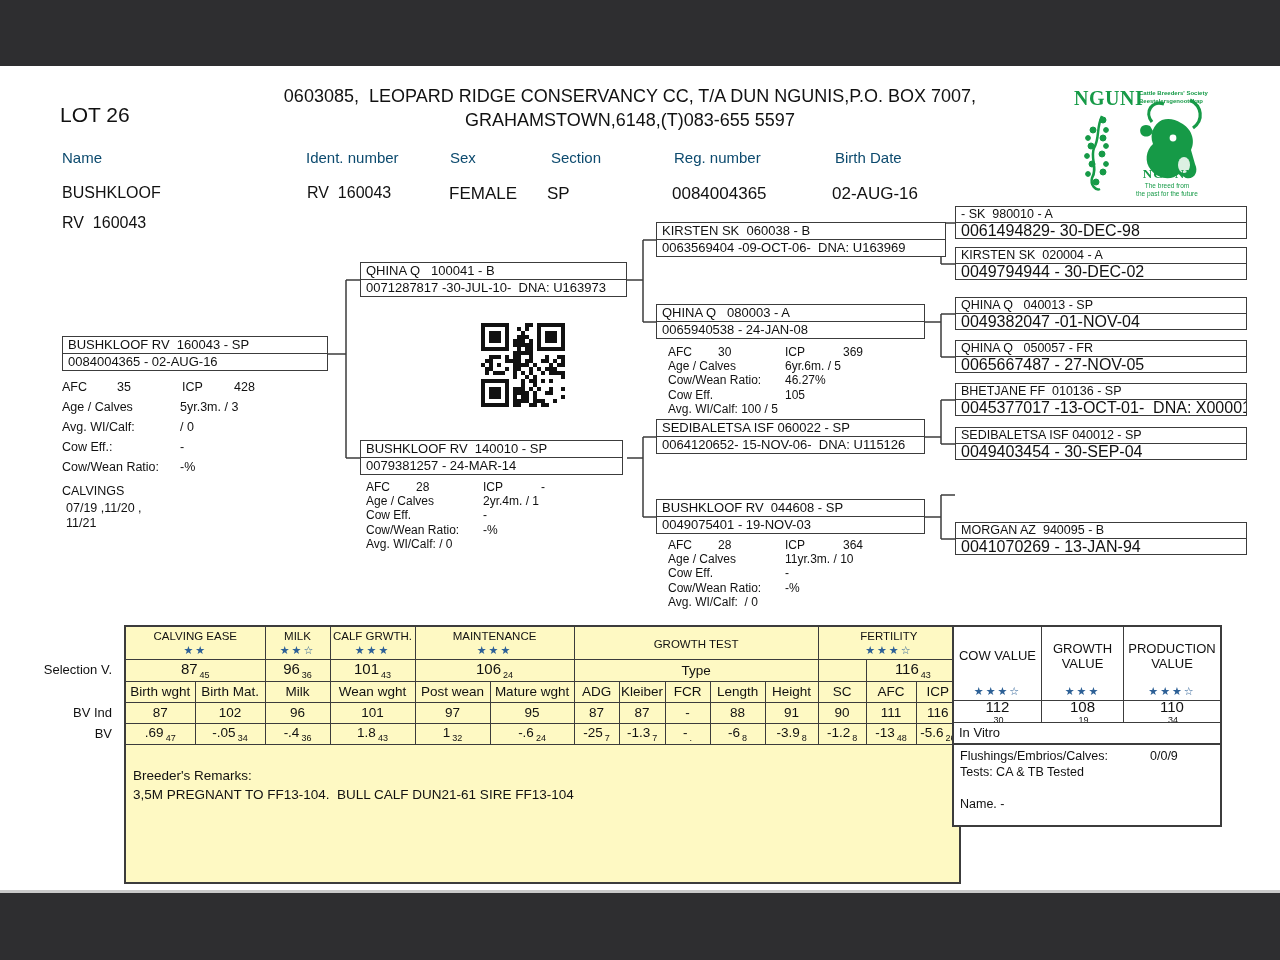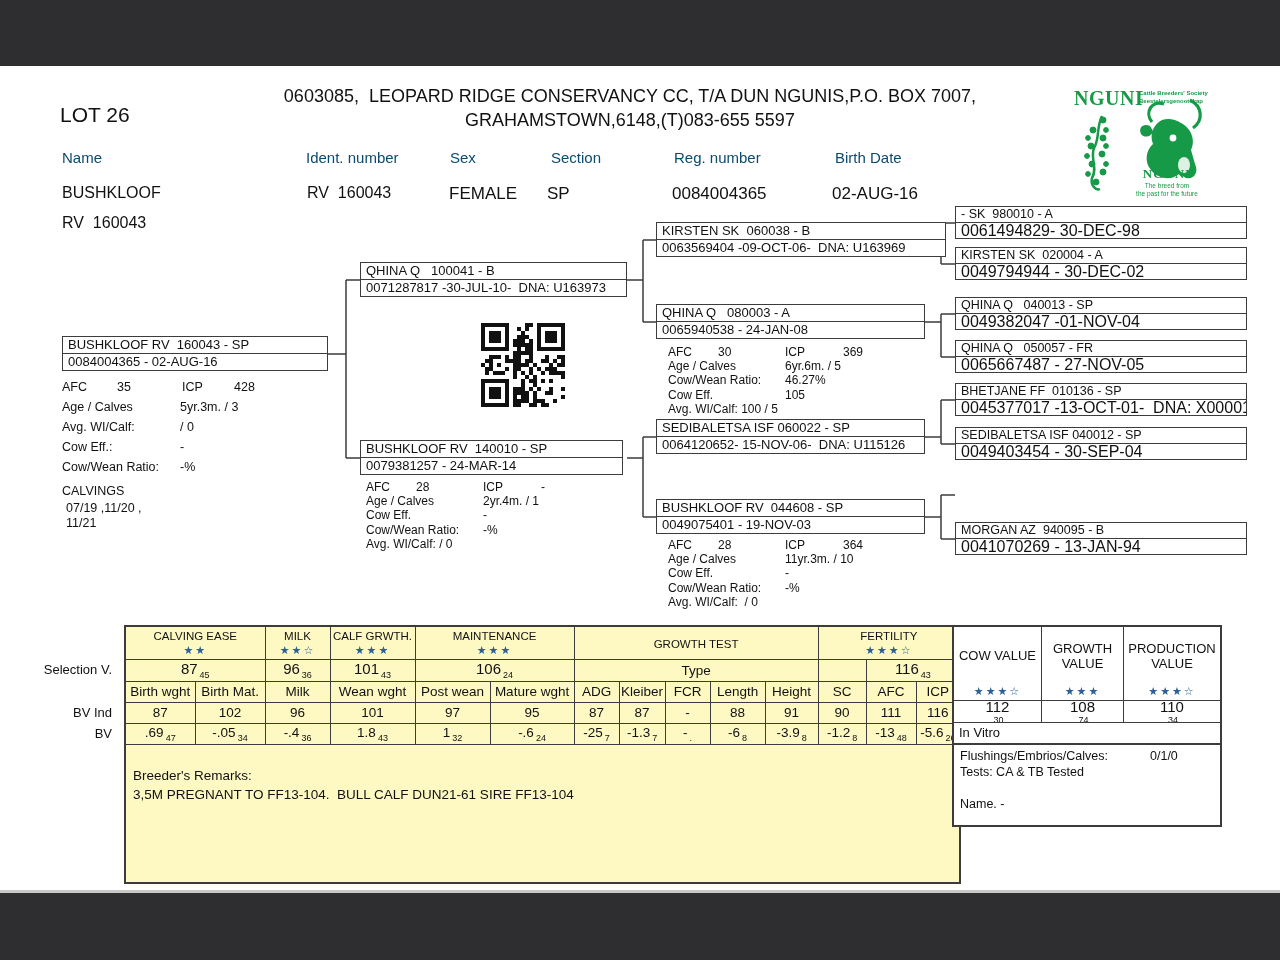--- a/index.html
+++ b/index.html
@@ -533,32 +533,32 @@
         <div class="stars">★★★☆</div>
       </div>
     </div>
     <div class="rrow2">
       <div class="rcell bord w1">
           <span class="selv">112</span>
           <span class="acc">30</span>
         </div>
       <div class="rcell bord w2">
           <span class="selv">108</span>
-          <span class="acc">74</span>
+          <span class="acc">19</span>
         </div>
       <div class="rcell w3">
           <span class="selv">110</span>
           <span class="acc">34</span>
         </div>
     </div>
     <div class="rrow3">In Vitro</div>
   </div>
 
   <div class="fbox">
     <div class="fline1">
       <span class="fl">Flushings/Embrios/Calves:</span>
-      <span>0/1/0</span>
+      <span>0/0/9</span>
     </div>
     <div>Tests: CA &amp; TB Tested</div>
     <div class="vacc">Name. -</div>
   </div>
 
 </div>
 
 </body></html>

